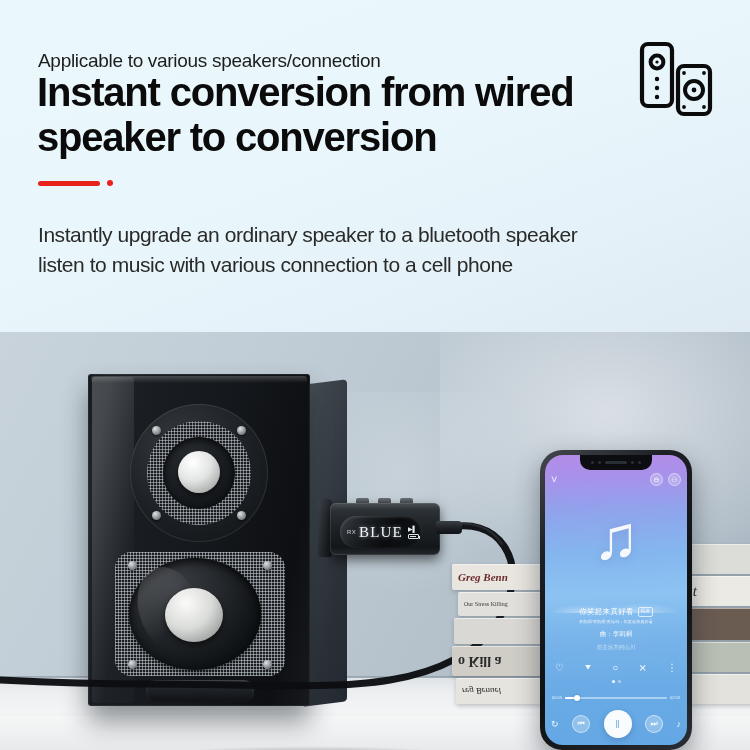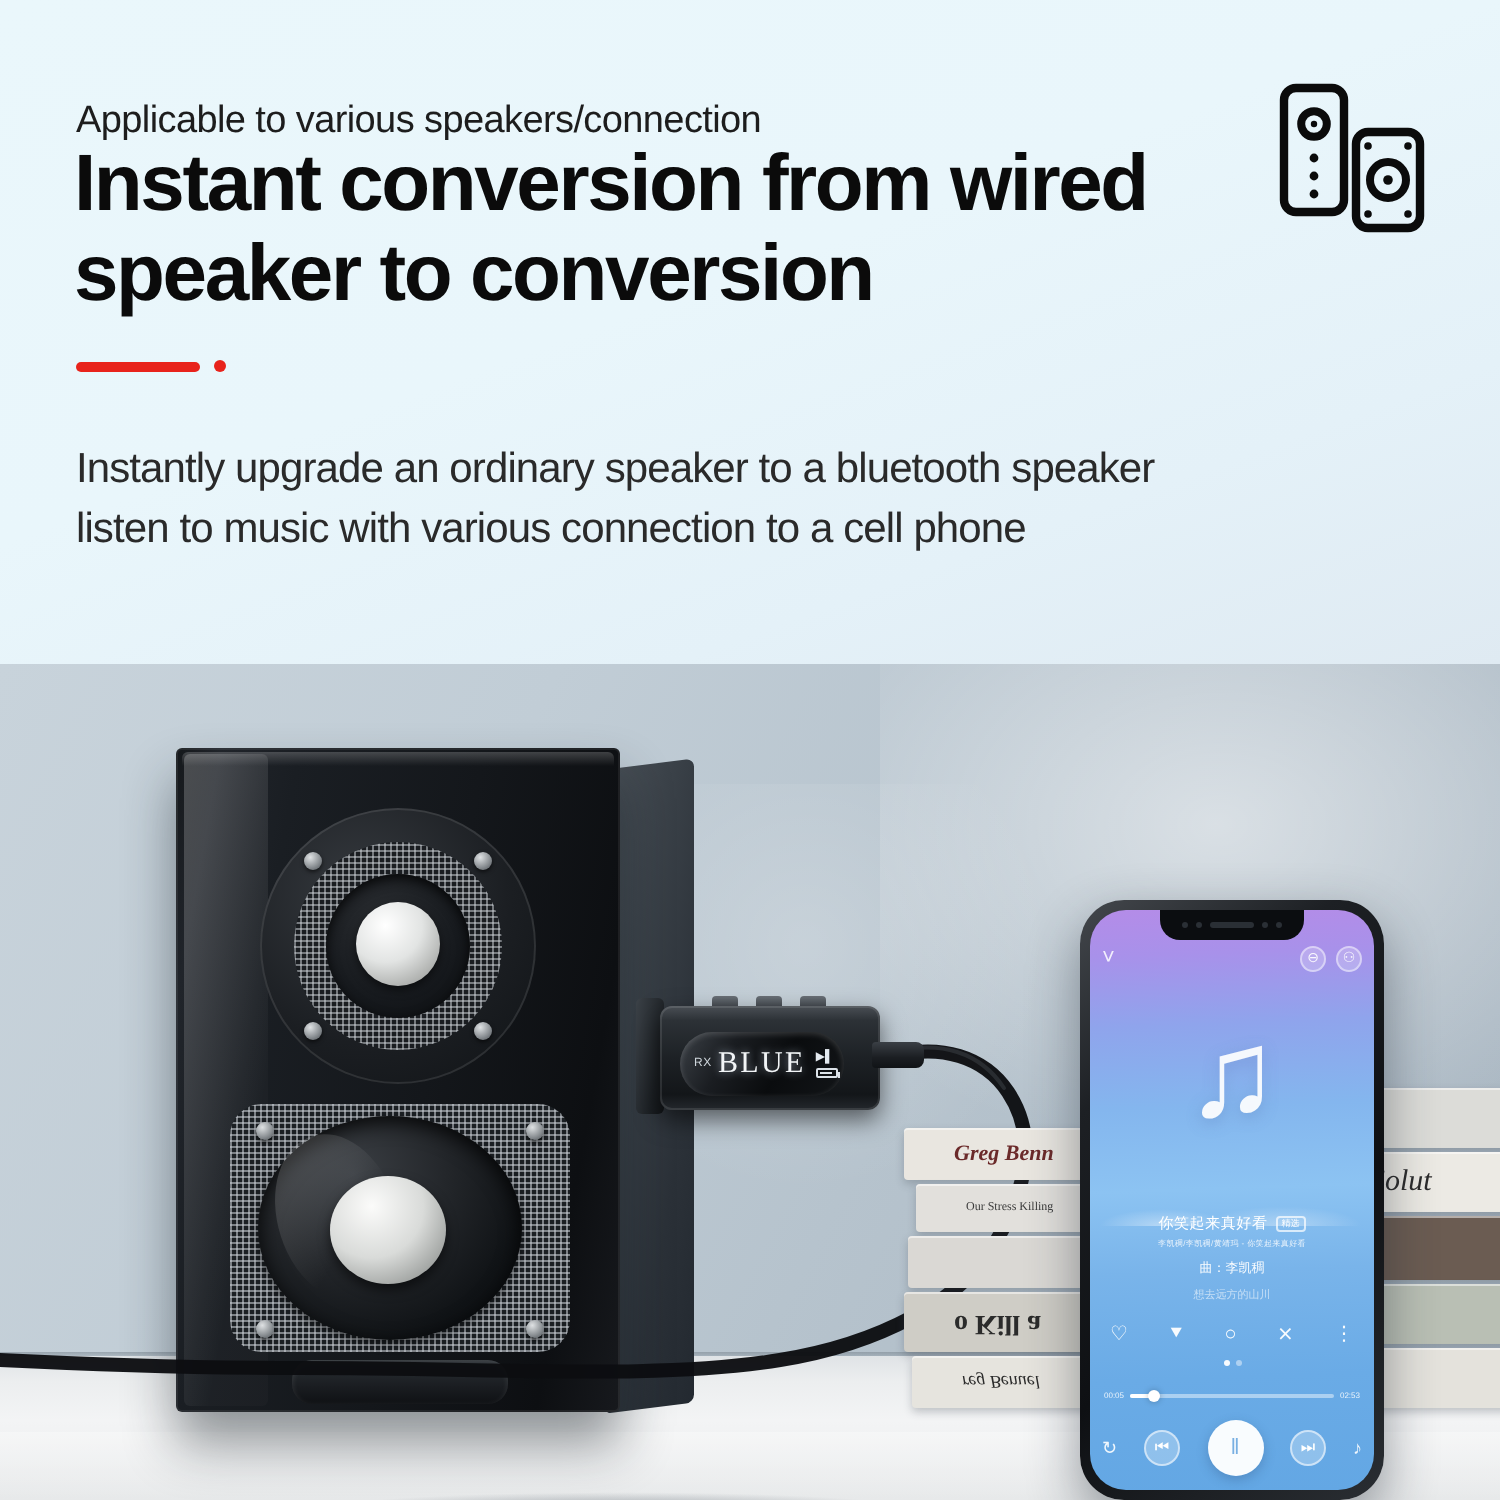--- a/index.html
+++ b/index.html
@@ -226,21 +226,21 @@
     font-size:62px; color:rgba(255,255,255,.92); line-height:1;
     text-shadow:0 2px 8px rgba(90,120,180,.35);
   }
   .hills {
     position:absolute; left:0; right:0; top:136px; height:22px;
     background:
       radial-gradient(ellipse 46px 12px at 26% 100%, rgba(255,255,255,.42), rgba(255,255,255,0) 70%),
       radial-gradient(ellipse 56px 14px at 68% 100%, rgba(255,255,255,.36), rgba(255,255,255,0) 70%);
   }
   .song-block { position:absolute; left:0; right:0; top:152px; text-align:center; }
-  .song-row { display:flex; align-items:center; justify-content:center; gap:4px; }
+  .song-row { display:flex; justify-content:center; gap:4px; }
   .song-title { font-size:7.5px; color:#ffffff; letter-spacing:.3px; }
   .song-badge {
     font-size:4.5px; color:rgba(255,255,255,.95);
     border:1px solid rgba(255,255,255,.7); border-radius:2px; padding:1px 2px; line-height:1;
   }
   .song-sub { font-size:4px; color:rgba(255,255,255,.82); margin-top:2px; letter-spacing:.2px; }
   .song-artist { font-size:6.5px; color:rgba(255,255,255,.95); margin-top:6px; }
   .song-lyric { font-size:5.5px; color:rgba(255,255,255,.58); margin-top:5px; }
 
   .act-row {
@@ -284,21 +284,21 @@
   }
 
   
   .books-left { position:absolute; left:452px; top:232px; width:118px; height:150px; }
   .books-right { position:absolute; left:660px; top:212px; width:96px; height:170px; }
   .bk {
     position:absolute; left:0; border-radius:2px;
     box-shadow:0 2px 4px rgba(60,70,80,.28), inset 0 1px 0 rgba(255,255,255,.5);
     display:flex; align-items:center; overflow:hidden;
   }
-  .bk-txt { font-family:"Liberation Serif", serif; white-space:nowrap; padding-left:25px; }
+  .bk-txt { font-family:"Liberation Serif", serif; white-space:nowrap; padding-left:6px; }
   .tbl-reflect {
     position:absolute; left:0; bottom:0; width:750px; height:34px;
     background:linear-gradient(180deg, rgba(255,255,255,.30), rgba(255,255,255,0));
   }
 </style>
 </head>
 <body>
 
 <div class="page">
 

